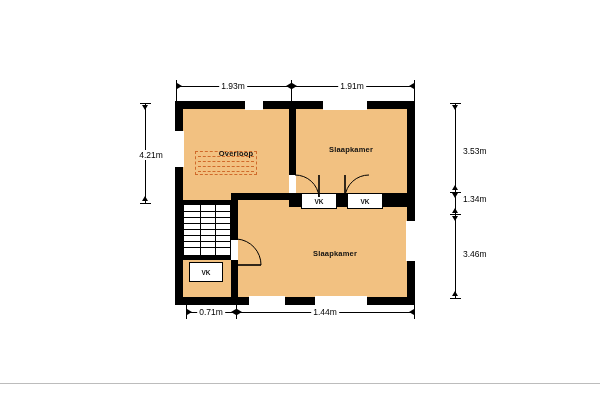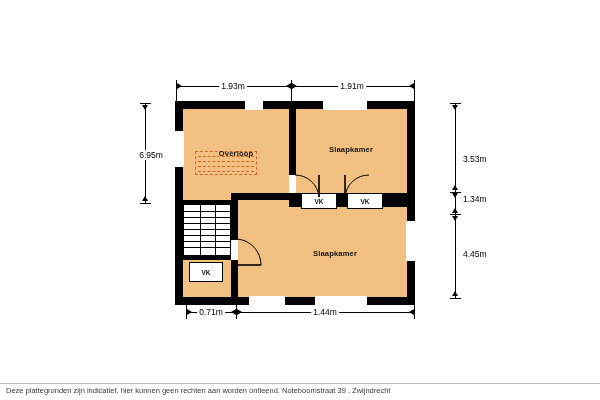--- a/index.html
+++ b/index.html
@@ -201,42 +201,42 @@
     <div class="arrow arrow-left" style="left:409px; top:83px;"></div>
     <div class="dim-label" style="left:352px; top:86px;">1.91m</div>
   </div>
 
   <div>
     <div class="dim-line-v" style="left:145px; top:103px; height:100px;"></div>
     <div class="tick-h" style="left:140px; top:103px;"></div>
     <div class="tick-h" style="left:140px; top:203px;"></div>
     <div class="arrow arrow-down" style="left:142px; top:105px;"></div>
     <div class="arrow arrow-up" style="left:142px; top:196px;"></div>
-    <div class="dim-label" style="left:151px; top:155px;">6.95m</div>
+    <div class="dim-label" style="left:151px; top:155px;">4.21m</div>
   </div>
 
   <div>
     <div class="dim-line-v" style="left:455px; top:103px; height:89px;"></div>
     <div class="tick-h" style="left:450px; top:103px;"></div>
     <div class="tick-h" style="left:450px; top:192px;"></div>
     <div class="arrow arrow-down" style="left:452px; top:105px;"></div>
     <div class="arrow arrow-up" style="left:452px; top:185px;"></div>
-    <div class="dim-label" style="left:461px; top:151px; transform:translateY(-50%);margin-top:8px;">3.53m</div>
+    <div class="dim-label" style="left:461px; top:151px; transform:translateY(-50%);">3.53m</div>
 
     <div class="dim-line-v" style="left:455px; top:192px; height:22px;"></div>
     <div class="tick-h" style="left:450px; top:214px;"></div>
     <div class="arrow arrow-down" style="left:452px; top:193px;"></div>
     <div class="arrow arrow-up" style="left:452px; top:208px;"></div>
     <div class="dim-label" style="left:461px; top:199px; transform:translateY(-50%); background:transparent;">1.34m</div>
 
     <div class="dim-line-v" style="left:455px; top:214px; height:84px;"></div>
     <div class="tick-h" style="left:450px; top:298px;"></div>
     <div class="arrow arrow-down" style="left:452px; top:216px;"></div>
     <div class="arrow arrow-up" style="left:452px; top:291px;"></div>
-    <div class="dim-label" style="left:461px; top:254px; transform:translateY(-50%);">4.45m</div>
+    <div class="dim-label" style="left:461px; top:254px; transform:translateY(-50%);">3.46m</div>
   </div>
 
   <div>
     <div class="dim-line-v" style="left:186px; top:305px; height:14px;"></div>
     <div class="dim-line-v" style="left:236px; top:305px; height:14px;"></div>
     <div class="dim-line-v" style="left:414px; top:305px; height:14px;"></div>
 
     <div class="dim-line-h" style="left:186px; top:312px; width:50px;"></div>
     <div class="arrow arrow-right" style="left:187px; top:309px;"></div>
     <div class="arrow arrow-left" style="left:231px; top:309px;"></div>
@@ -311,15 +311,14 @@
       <path d="M2 2 A 26 26 0 0 1 26 28" fill="none" stroke="#000" stroke-width="1"></path>
       <line x1="2" y1="28" x2="26" y2="28" stroke="#000" stroke-width="1.6"></line>
     </svg>
 
     <div class="room-label" style="left:61px; top:52px;">Overloop</div>
     <div class="room-label" style="left:176px; top:48px;">Slaapkamer</div>
     <div class="room-label" style="left:160px; top:152px;">Slaapkamer</div>
   </div>
 
   <div class="footer-rule"></div>
-  <div class="footer-text">Deze plattegronden zijn indicatief, hier kunnen geen rechten aan worden ontleend. Noteboomstraat 39 , Zwijndrecht</div>
 
 </div>
 
 </body></html>

